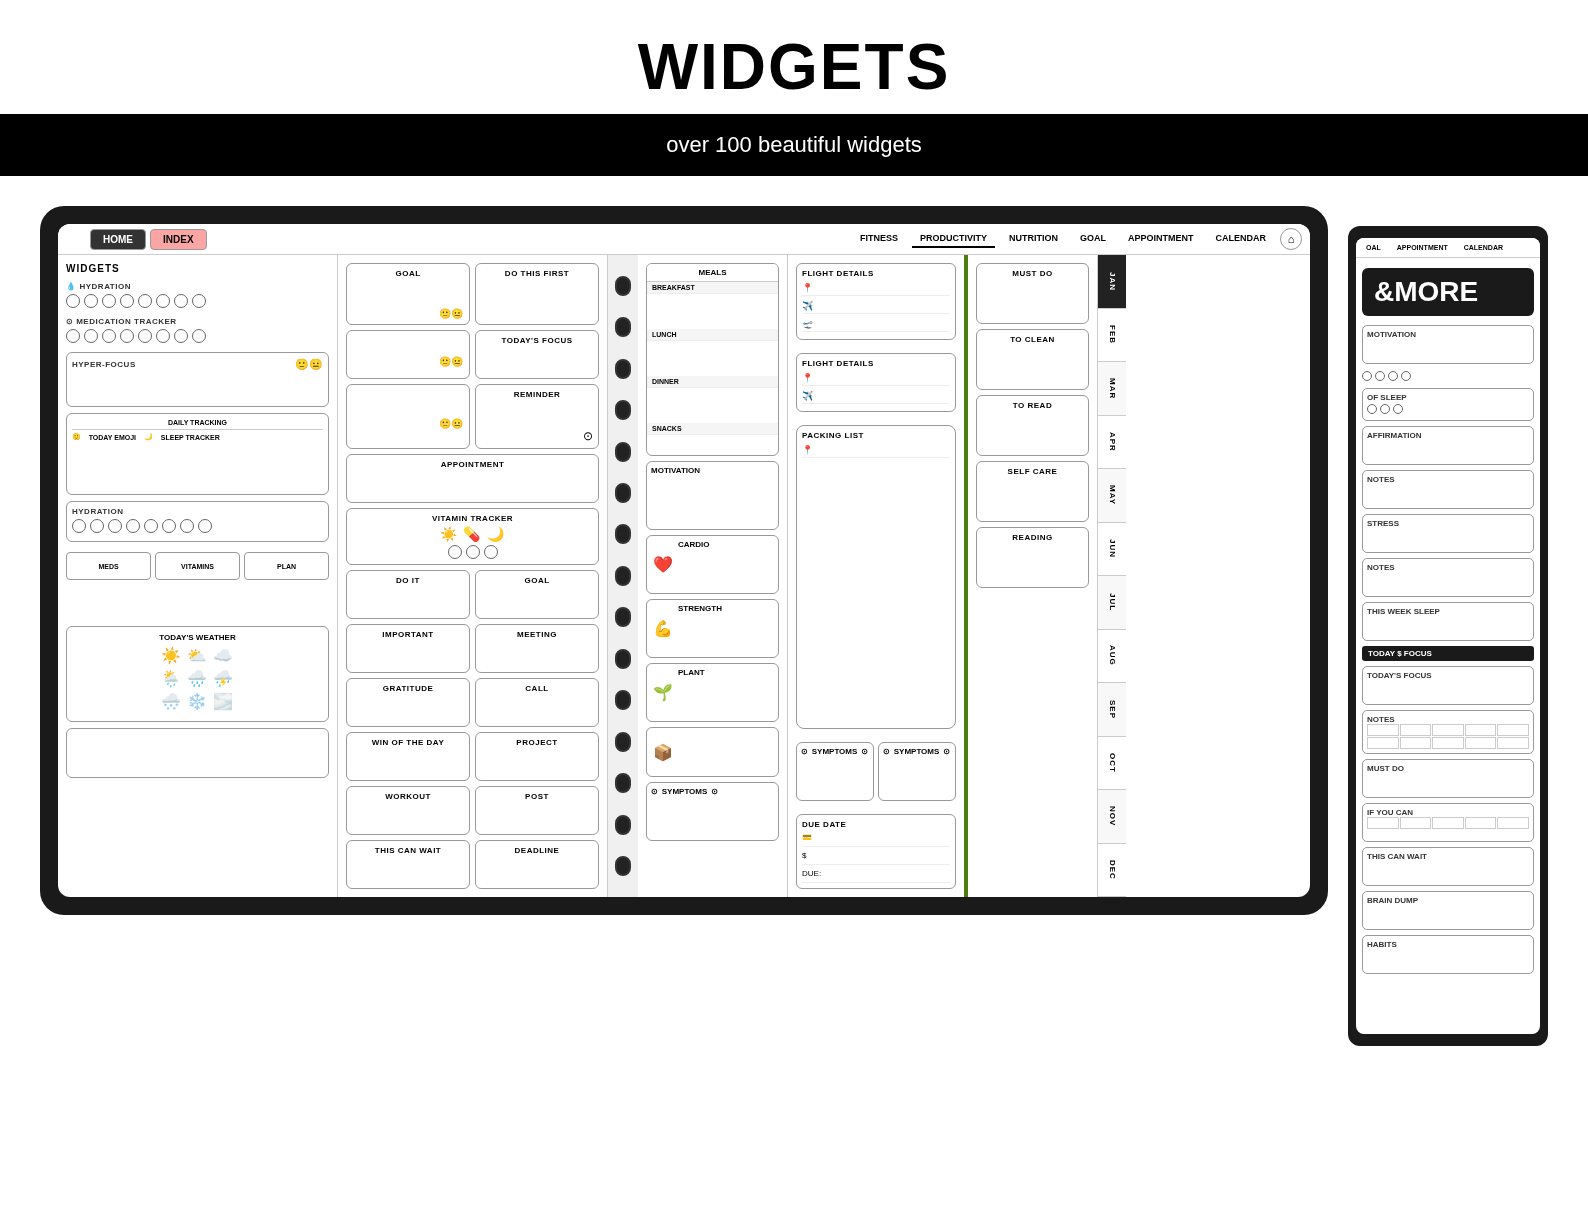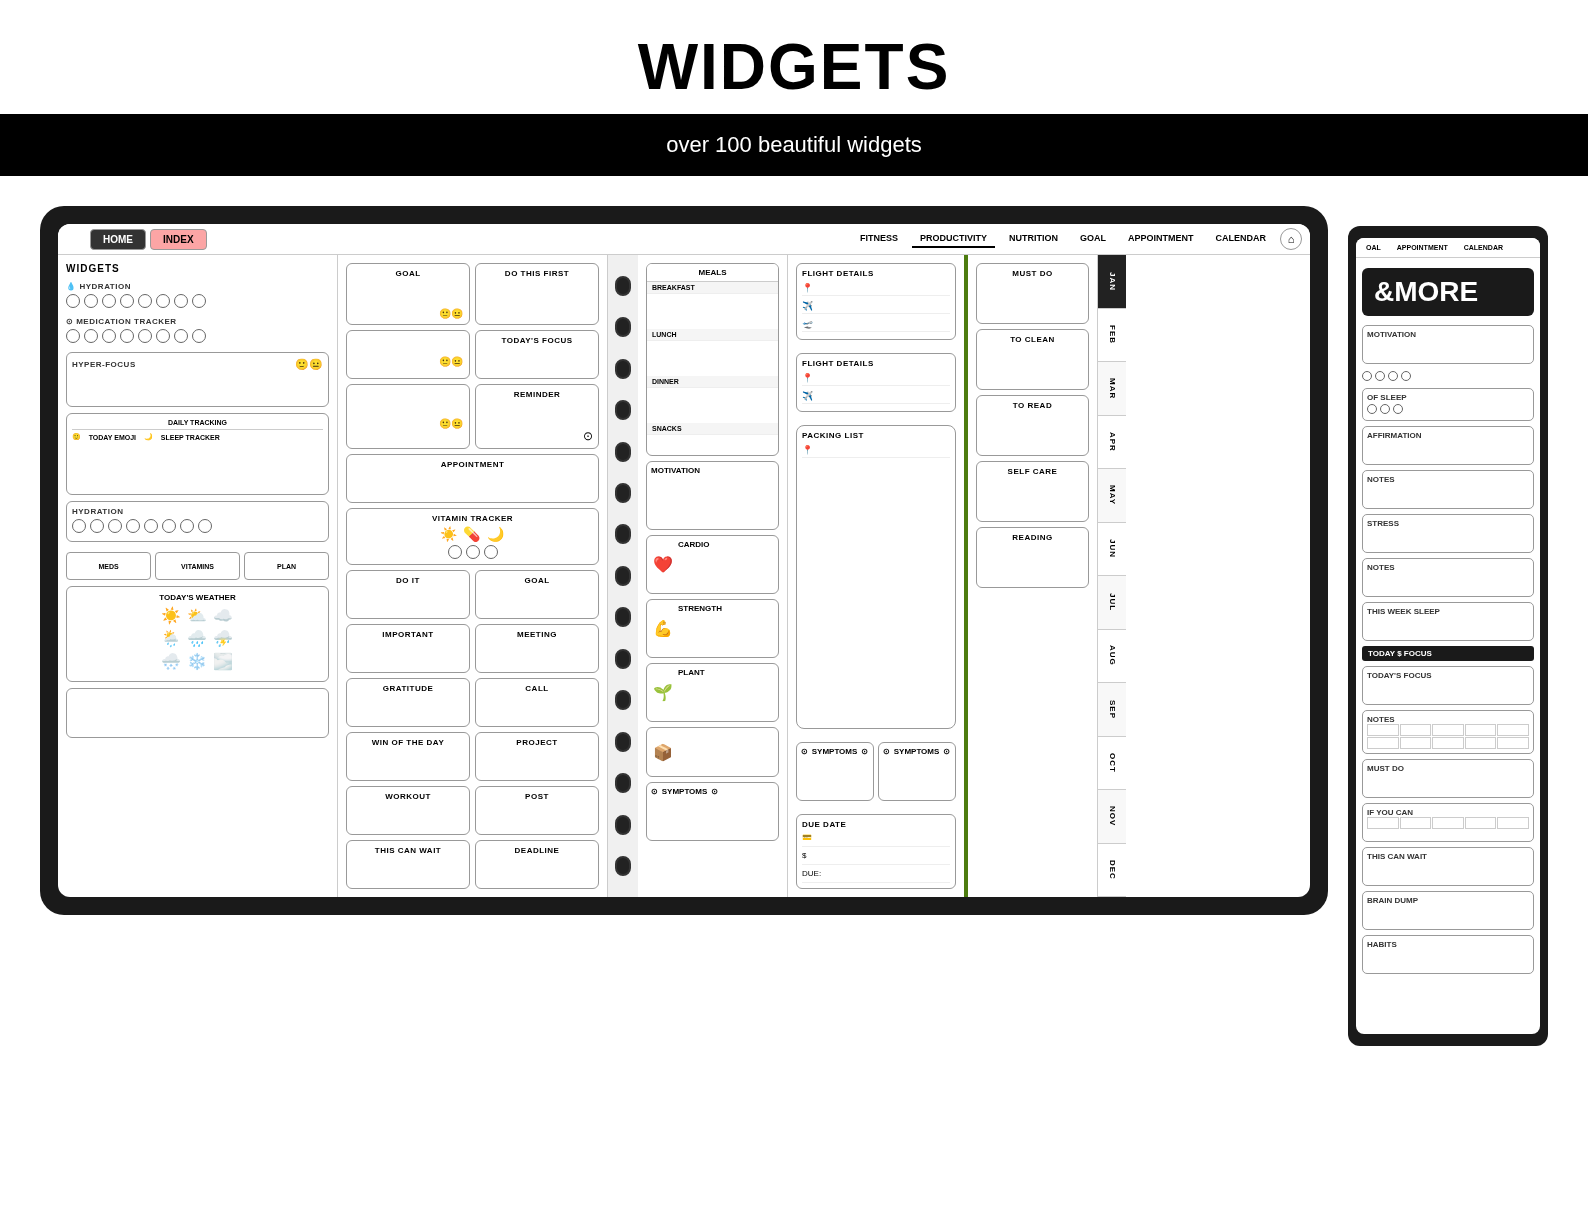--- a/index.html
+++ b/index.html
@@ -147,20 +147,21 @@
     .widget-box-sm {
       height: 30px;
     }
     .widget-box-md {
       height: 45px;
     }
     .weather-section {
       border: 1px solid #999;
       border-radius: 6px;
       padding: 6px;
+      margin-top: 40px;
     }
     .weather-title {
       font-size: 8px;
       font-weight: 700;
       text-align: center;
       margin-bottom: 4px;
     }
     .weather-row {
       display: flex;
       gap: 6px;

